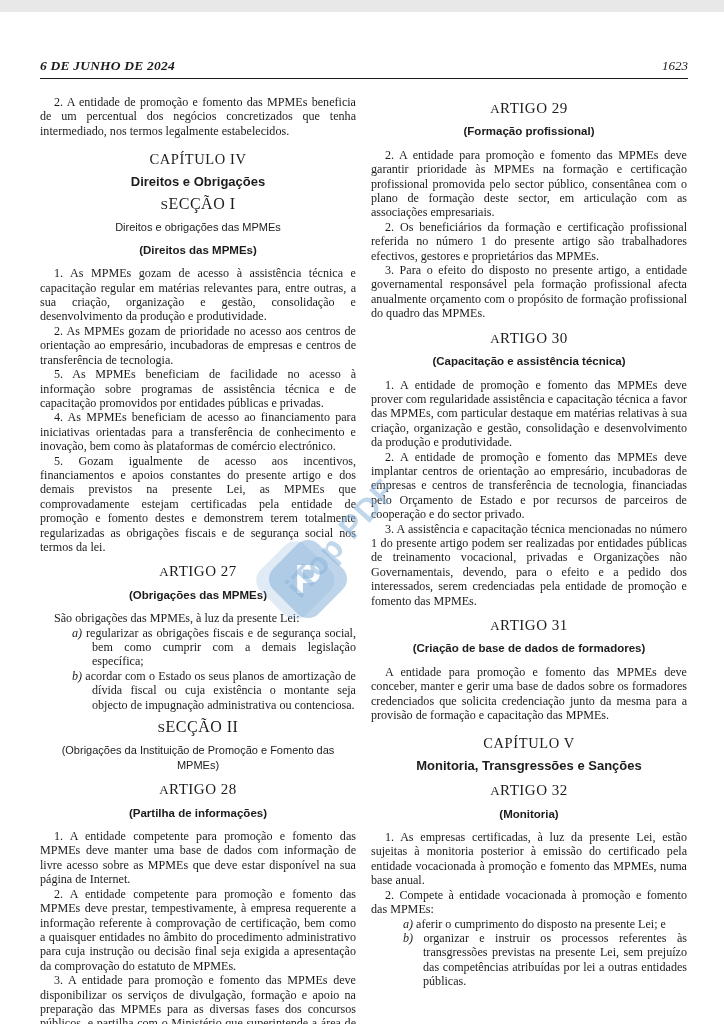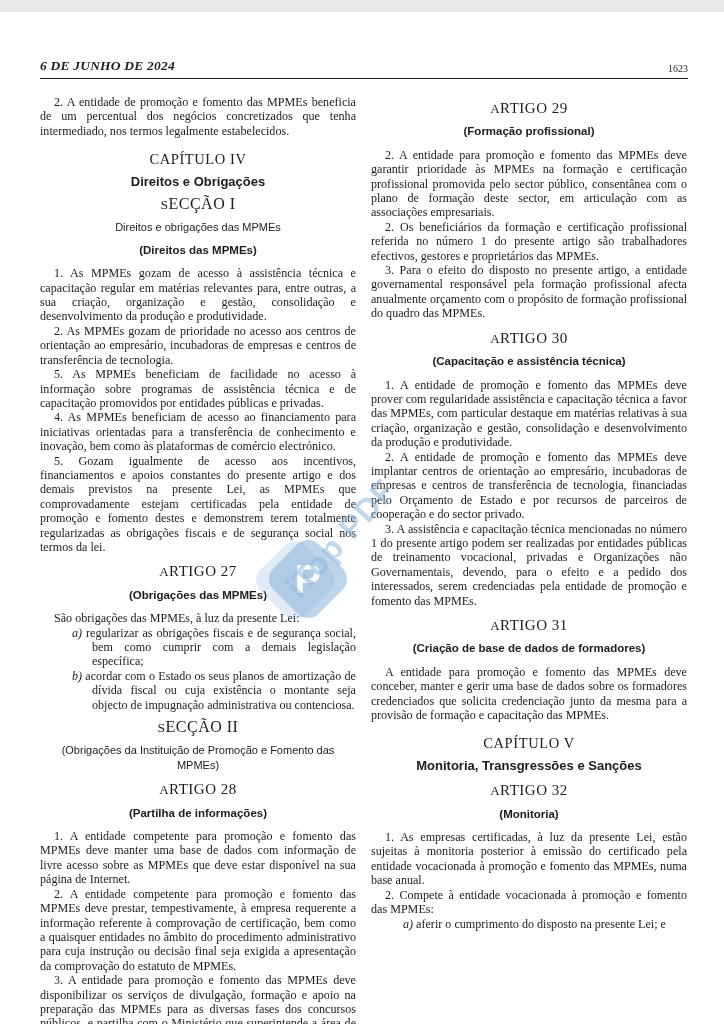--- a/index.html
+++ b/index.html
@@ -7,21 +7,21 @@
   .page {
     position:relative; width:724px; height:1024px; margin:12px auto;
     background:#ffffff; overflow:hidden;
     font-family:"Liberation Serif", serif; color:#1c1c1c;
     padding:46px 36px 0 40px;
   }
   
   .header { display:flex; justify-content:space-between; align-items:flex-end;
     border-bottom:1.5px solid #1a1a1a; padding-bottom:4px; }
   .date { font-style:italic; font-weight:bold; font-size:13.5px; letter-spacing:.2px; }
-  .pageno { font-size:10px; }
+  .pageno { font-size:13px;font-style:italic; }
   
   .columns { display:flex; gap:15px; margin-top:16px; }
   .col { width:316px; text-align:justify; font-size:12.1px; line-height:14.4px; }
   p.body { text-indent:14px; }
   p.lead { text-indent:14px; }
   .list-item { margin-left:52px; text-indent:-20px; }
   .marker { font-style:italic; }
   
   .hc { text-align:center; text-indent:0; }
   .h-chap { font-size:14.5px; letter-spacing:.6px; margin:14px 0 8px; }
@@ -117,20 +117,21 @@
       <p class="body">A entidade para promoção e fomento das MPMEs deve conceber, manter e gerir uma base de dados sobre os formadores credenciados que solicita credenciação junto da mesma para a provisão de formação e capacitação das MPMEs.</p>
 
       <div class="hc h-chap">CAPÍTULO V</div>
       <div class="hc h-chap-title">Monitoria, Transgressões e Sanções</div>
 
       <div class="hc h-art">ARTIGO 32</div>
       <div class="hc h-art-title">(Monitoria)</div>
       <p class="body">1. As empresas certificadas, à luz da presente Lei, estão sujeitas à monitoria posterior à emissão do certificado pela entidade vocacionada à promoção e fomento das MPMEs, numa base anual.</p>
       <p class="body">2. Compete à entidade vocacionada à promoção e fomento das MPMEs:</p>
       <p class="list-item"><span class="marker">a)</span> <span>aferir o cumprimento do disposto na presente Lei; e</span></p>
+      <p class="list-item"><span class="marker">b)</span> <span>organizar e instruir os processos referentes às transgressões previstas na presente Lei, sem prejuízo das competências atribuídas por lei a outras entidades públicas.</span></p>
     </div>
 
   </div>
 
   <div class="watermark">
     <div class="wm-logo">
       <span class="wm-p">P</span>
     </div>
     <div class="wm-text">iTop PDF</div>
   </div>

